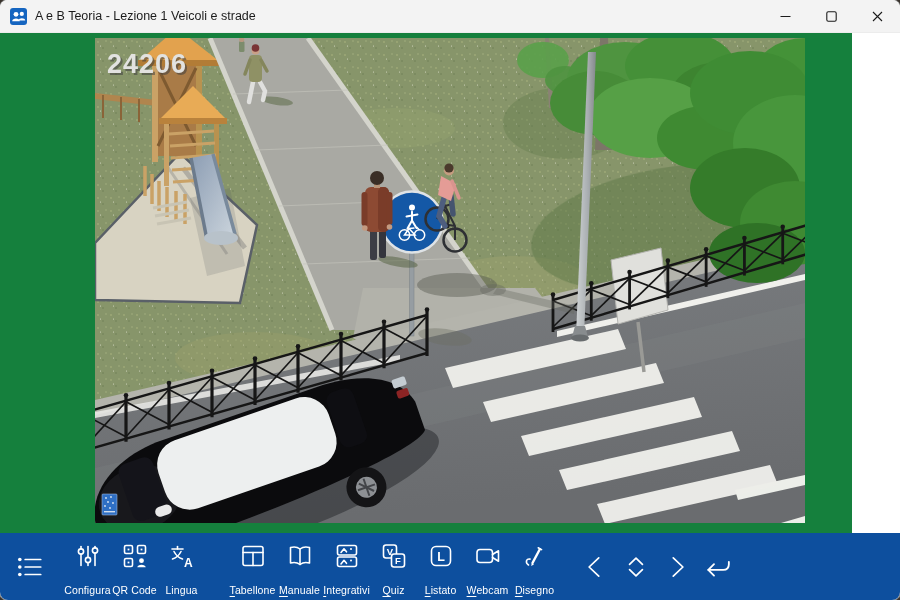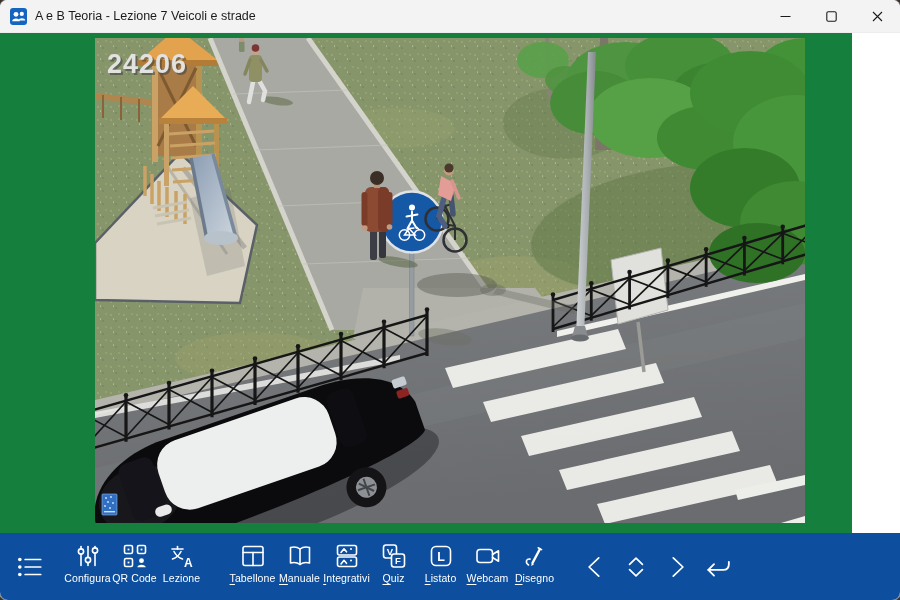--- a/index.html
+++ b/index.html
@@ -15,21 +15,21 @@
   
   .content{position:absolute;left:0;top:33px;width:852px;height:500px;background:#15803d;}
   .scene{position:absolute;left:95px;top:5px;width:710px;height:485px;}
   .scene svg{display:block;}
   
   .toolbar{position:absolute;left:0;top:533px;width:900px;height:67px;background:#0D4F9E;
     display:flex;align-items:stretch;color:#fff;}
   .tb-item{width:47px;display:flex;flex-direction:column;align-items:center;
     justify-content:flex-start;padding-top:9px;box-sizing:border-box;cursor:default;}
   .tb-item .tb-icon{height:28px;display:flex;align-items:center;justify-content:center;}
-  .tb-label{font-size:10.5px;margin-top:2px;white-space:nowrap;letter-spacing:.1px;}
+  .tb-label{font-size:10.5px;margin-top:14px;white-space:nowrap;letter-spacing:.1px;}
   .tb-label u{text-decoration-thickness:1px;text-underline-offset:1.5px;}
   .tb-menu{width:44px;margin-left:8px;justify-content:center;padding-top:0;}
   .tb-first{margin-left:12px;}
   .tb-gap{margin-left:24px;text-align:center;}
   .nav-group{margin-left:16px;display:flex;}
   .tb-nav{width:41px;justify-content:center;padding-top:0;}
 </style>
 </head>
 <body>
 
@@ -38,21 +38,21 @@
   <div class="titlebar">
     <span class="app-icon">
       <svg width="17" height="17" viewBox="0 0 17 17">
         <rect x="0" y="0" width="17" height="17" rx="3" fill="#1565c0"></rect>
         <circle cx="6" cy="6.3" r="2.4" fill="#fff"></circle>
         <path d="M2.2 13.2 c0,-3.6 7.6,-3.6 7.6,0 z" fill="#fff"></path>
         <circle cx="11.8" cy="5.9" r="2.1" fill="#fff"></circle>
         <path d="M8.6 12.6 c0,-3.2 6.6,-3.2 6.6,0 z" fill="#fff"></path>
       </svg>
     </span>
-    <span class="win-title">A e B Teoria - Lezione 7 Veicoli e strade</span>
+    <span class="win-title">A e B Teoria - Lezione 1 Veicoli e strade</span>
     <div class="win-controls">
       <div class="wc">
         <svg width="11" height="11" viewBox="0 0 11 11">
             <line x1="0.5" y1="5.5" x2="10.5" y2="5.5" stroke="#1b1b1b" stroke-width="1.1"></line>
           </svg>
       </div>
       <div class="wc">
         <svg width="11" height="11" viewBox="0 0 11 11">
             <rect x="0.8" y="0.8" width="9.4" height="9.4" rx="1.5" fill="none" stroke="#1b1b1b" stroke-width="1.1"></rect>
           </svg>
@@ -455,21 +455,21 @@
           <svg width="28" height="28" viewBox="0 0 28 28">
             <g fill="none" stroke="#fff" stroke-width="1.6" stroke-linecap="round" stroke-linejoin="round">
               <line x1="4" y1="7" x2="15" y2="7"></line>
               <line x1="9.5" y1="4.5" x2="9.5" y2="7"></line>
               <path d="M13,9.5 C11,13.5 8,15.8 4.5,17"></path>
               <path d="M6,9.5 C8,13.5 11,15.8 14.5,17"></path>
             </g>
             <text x="16" y="24.5" font-family="Liberation Sans, sans-serif" font-size="12" font-weight="bold" fill="#fff">A</text>
           </svg>
         </span>
-        <span class="tb-label">Lezione</span>
+        <span class="tb-label">Lingua</span>
       </div>
       <div class="tb-item tb-gap">
         <span class="tb-icon">
           <svg width="28" height="28" viewBox="0 0 28 28">
             <g fill="none" stroke="#fff" stroke-width="1.6" stroke-linecap="round" stroke-linejoin="round">
               <rect x="4" y="4.5" width="20" height="19" rx="2"></rect>
               <line x1="4" y1="10.5" x2="24" y2="10.5"></line>
               <line x1="14" y1="10.5" x2="14" y2="23.5"></line>
             </g>
           </svg>

